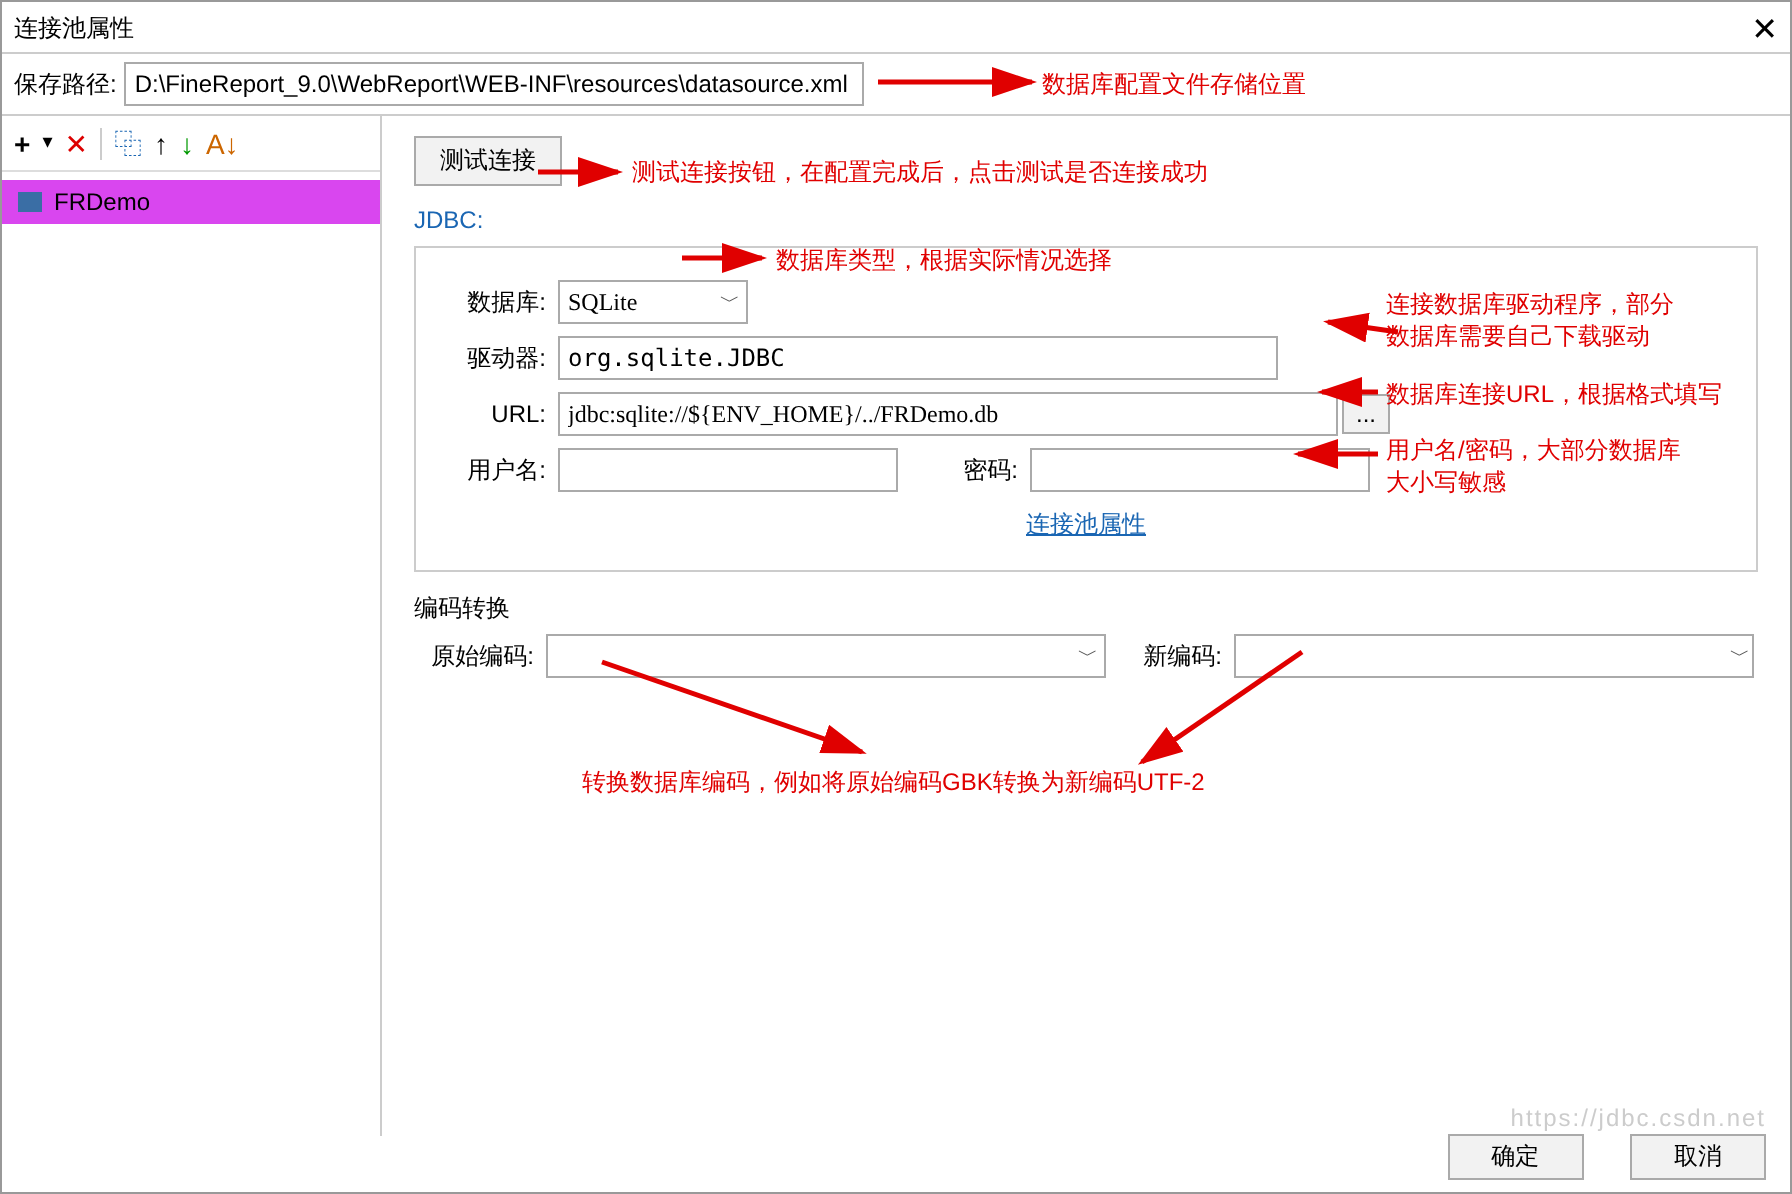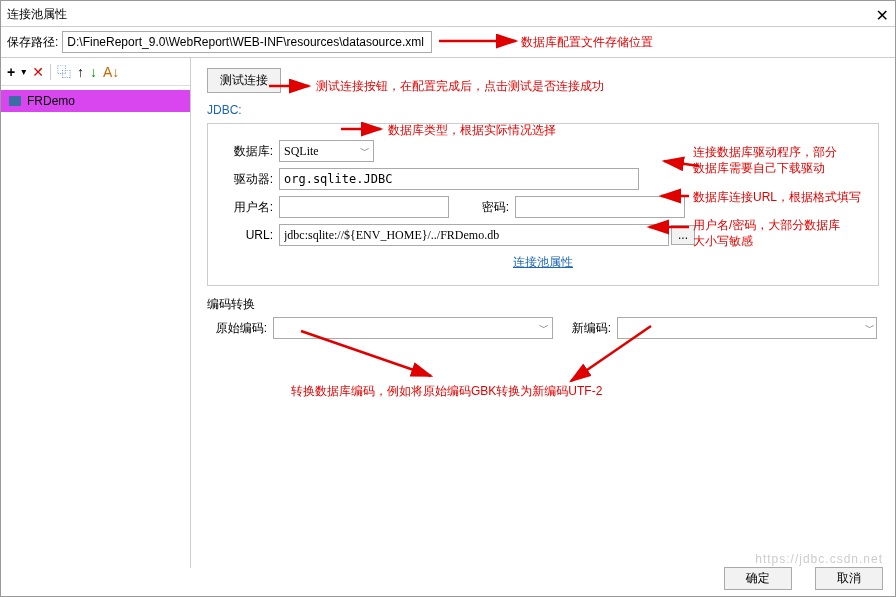--- a/index.html
+++ b/index.html
@@ -78,29 +78,29 @@
         <span class="select">
           <input type="text" style="width: 95px;" value="SQLite">
           <span class="arrow">﹀</span>
         </span>
       </div>
       <div class="row">
         <label>驱动器:</label>
         <input type="text" style="width: 360px; font-family: monospace;" value="org.sqlite.JDBC">
       </div>
       <div class="row">
+        <label>URL:</label>
+        <input type="text" style="width: 390px;" value="jdbc:sqlite://${ENV_HOME}/../FRDemo.db">
+        <span class="btn" style="padding:2px 6px;margin-left:2px;">...</span>
+      </div>
+      <div class="row">
         <label>用户名:</label>
         <input type="text" style="width: 170px;" value="">
         <label style="width:40px;margin-left:20px;">密码:</label>
         <input type="text" style="width: 170px;" value="">
-      </div>
-      <div class="row">
-        <label>URL:</label>
-        <input type="text" style="width: 390px;" value="jdbc:sqlite://${ENV_HOME}/../FRDemo.db">
-        <span class="btn" style="padding:2px 6px;margin-left:2px;">...</span>
       </div>
       <div style="text-align:center;margin-top:8px;">
         <span class="link">连接池属性</span>
       </div>
     </div>
 
     <div>编码转换</div>
     <div class="row" style="margin-top:4px;">
       <label style="width:60px;">原始编码:</label>
       <span class="select" style="flex:0 0 280px;">

